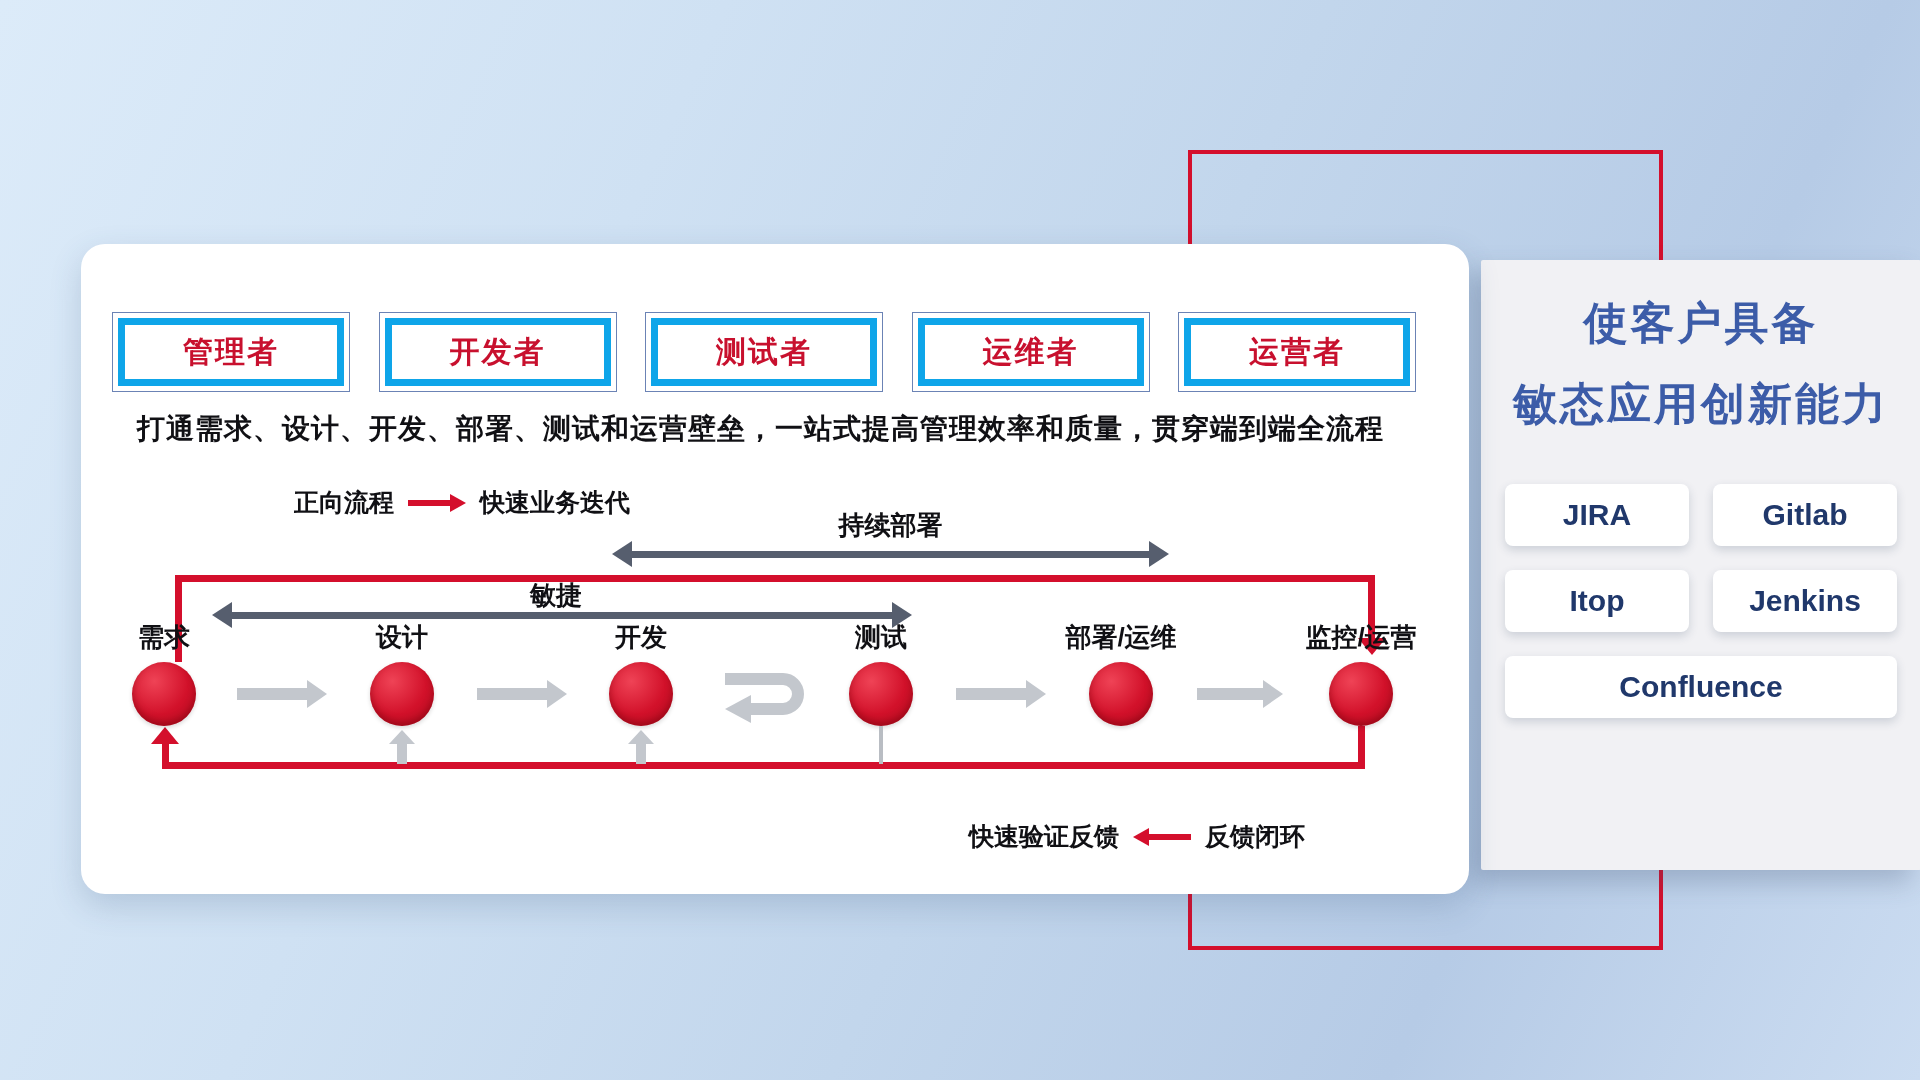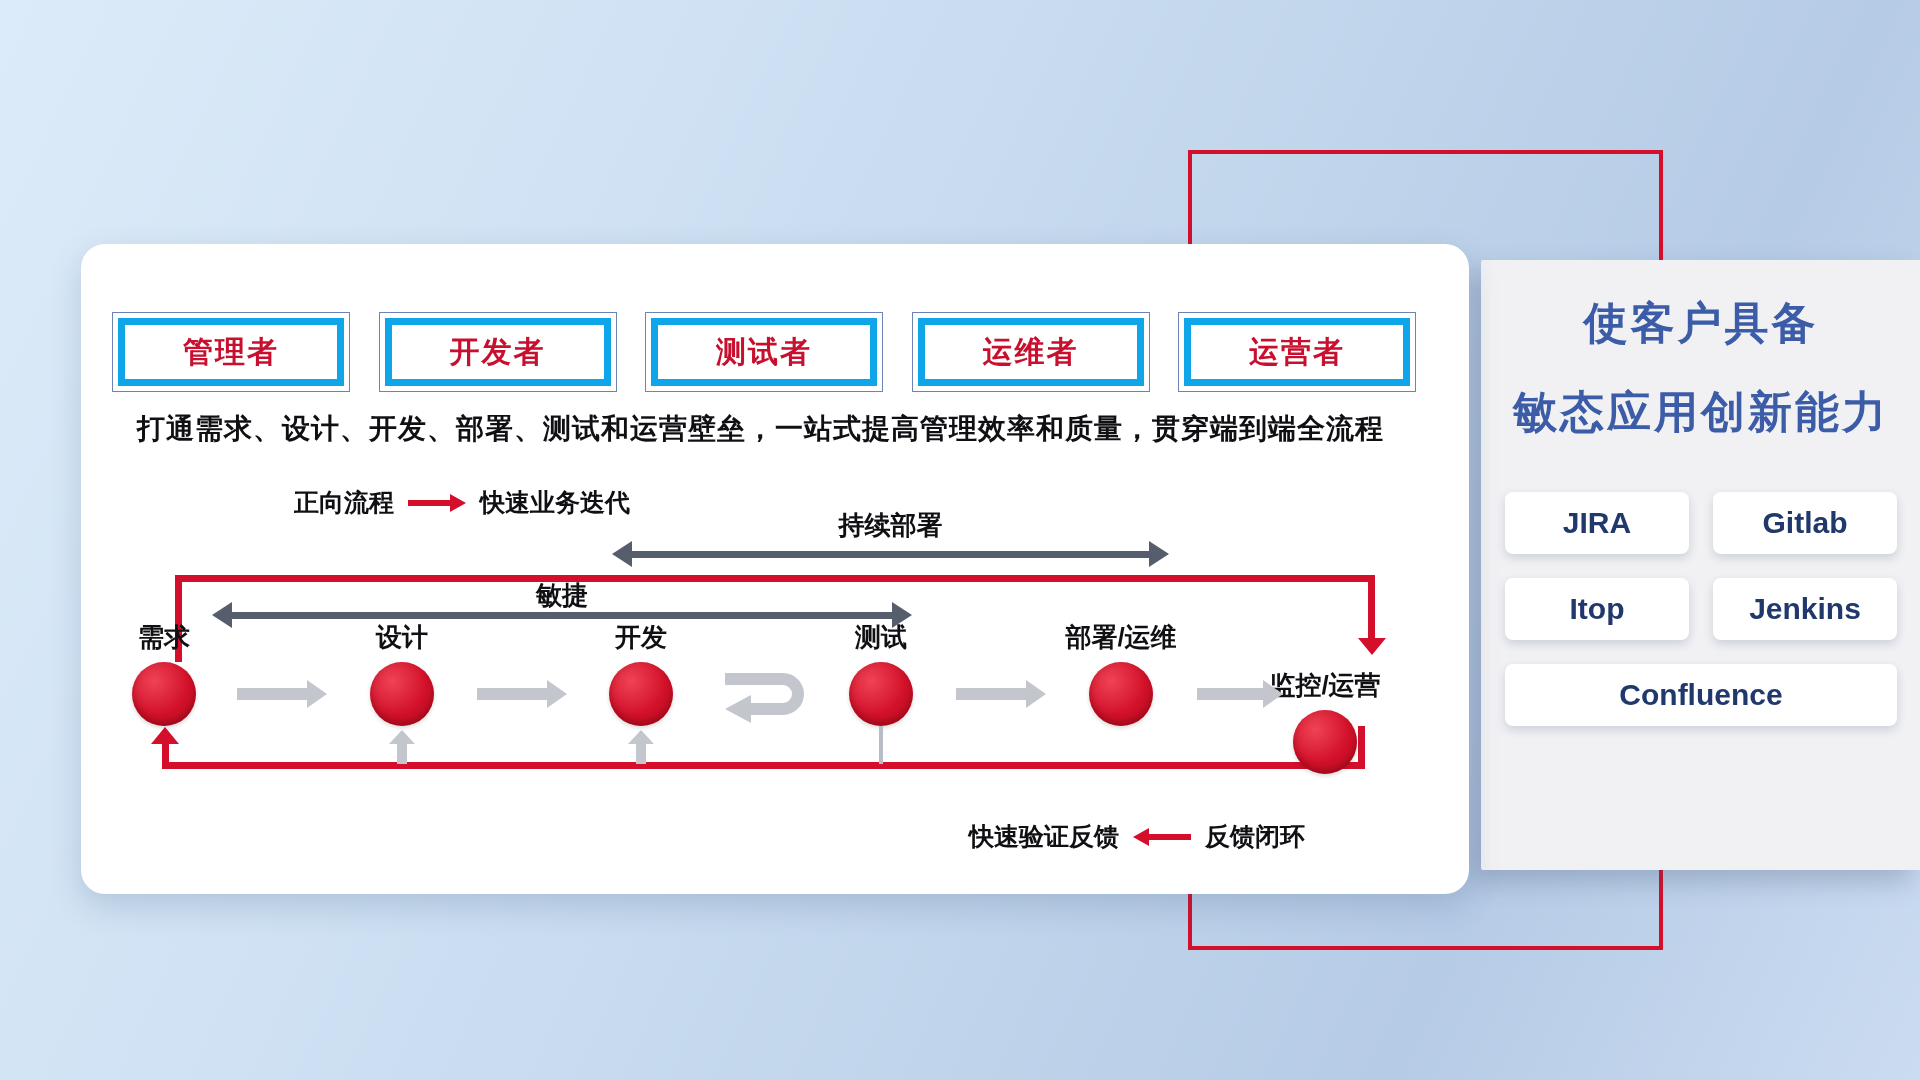--- a/index.html
+++ b/index.html
@@ -62,21 +62,21 @@
   }
   .arrow-left-red .bar { position: absolute; right: 0; top: 6px; width: 42px; height: 6px; background: #d40f2c; }
   .arrow-left-red::before {
     content: ""; position: absolute; left: 0; top: 0;
     border-top: 9px solid transparent; border-bottom: 9px solid transparent; border-right: 16px solid #d40f2c;
   }
 
   
   .span-label { position: absolute; text-align: center; font-size: 26px; font-weight: bold; color: #101014; }
   .lbl-cd { left: 531px; top: 264px; width: 557px; }
-  .lbl-agile { left: 131px; top: 334px; width: 700px; font-family: Liberation Mono, monospace; }
+  .lbl-agile { left: 125px; top: 334px; width: 700px; font-family: Liberation Mono, monospace; }
   .span-arrow { position: absolute; height: 26px; }
   .span-arrow .bar { position: absolute; left: 14px; right: 14px; top: 10px; height: 7px; background: #565e6e; }
   .span-arrow::before {
     content: ""; position: absolute; left: 0; top: 0;
     border-top: 13px solid transparent; border-bottom: 13px solid transparent; border-right: 20px solid #565e6e;
   }
   .span-arrow::after {
     content: ""; position: absolute; right: 0; top: 0;
     border-top: 13px solid transparent; border-bottom: 13px solid transparent; border-left: 20px solid #565e6e;
   }
@@ -105,21 +105,21 @@
     position: absolute; top: 376px; width: 200px;
     display: flex; flex-direction: column; align-items: center; gap: 7px;
   }
   .stage-label { font-size: 26px; font-weight: bold; color: #101014; white-space: nowrap; }
   .stage-circle {
     width: 64px; height: 64px; border-radius: 50%;
     background: radial-gradient(circle at 35% 30%, #ef4356 0%, #d2112a 55%, #b40c20 100%);
     box-shadow: inset 0 -4px 7px rgba(110,0,12,.45), 0 2px 4px rgba(0,0,0,.15);
   }
   .sn1 { left: -17px; } .sn2 { left: 221px; } .sn3 { left: 460px; }
-  .sn4 { left: 700px; } .sn5 { left: 940px; } .sn6 { left: 1144px; margin-top: 48px; }
+  .sn4 { left: 700px; } .sn5 { left: 940px; } .sn6 { left: 1180px; }
 
   
   .flow-arrow { position: absolute; top: 436px; height: 28px; }
   .flow-arrow .body { position: absolute; left: 0; right: 20px; top: 8px; height: 12px; background: #c3c7cd; }
   .flow-arrow::after {
     content: ""; position: absolute; right: 0; top: 0;
     border-top: 14px solid transparent; border-bottom: 14px solid transparent; border-left: 20px solid #c3c7cd;
   }
   .fa1 { left: 156px; width: 90px; } .fa2 { left: 396px; width: 90px; }
   .fa3 { left: 875px; width: 90px; } .fa4 { left: 1116px; width: 86px; }
@@ -131,21 +131,21 @@
   .up-arrow::before {
     content: ""; position: absolute; left: 0; top: 0;
     border-left: 13px solid transparent; border-right: 13px solid transparent; border-bottom: 14px solid #c3c7cd;
   }
   .ua-design { left: 308px; top: 486px; }
   .ua-dev    { left: 547px; top: 486px; }
   .test-connector { position: absolute; left: 798px; top: 482px; width: 4px; height: 38px; background: #b9bdc3; }
 
   
   .tools-title { color: #3c5ca8; font-weight: bold; font-size: 44px; letter-spacing: 3px; }
-  .tools-title .t2 { margin-top: 30px; }
+  .tools-title .t2 { margin-top: 22px; }
   .tools-grid {
     margin-top: 50px; display: grid; grid-template-columns: 1fr 1fr;
     column-gap: 26px; row-gap: 40px; gap: 24px;
   }
   .tool-btn {
     height: 62px; background: #ffffff; border-radius: 8px;
     display: flex; align-items: center; justify-content: center;
     font-size: 30px; font-weight: bold; color: #20386b;
     box-shadow: 0 4px 10px rgba(40,60,90,.18);
   }

